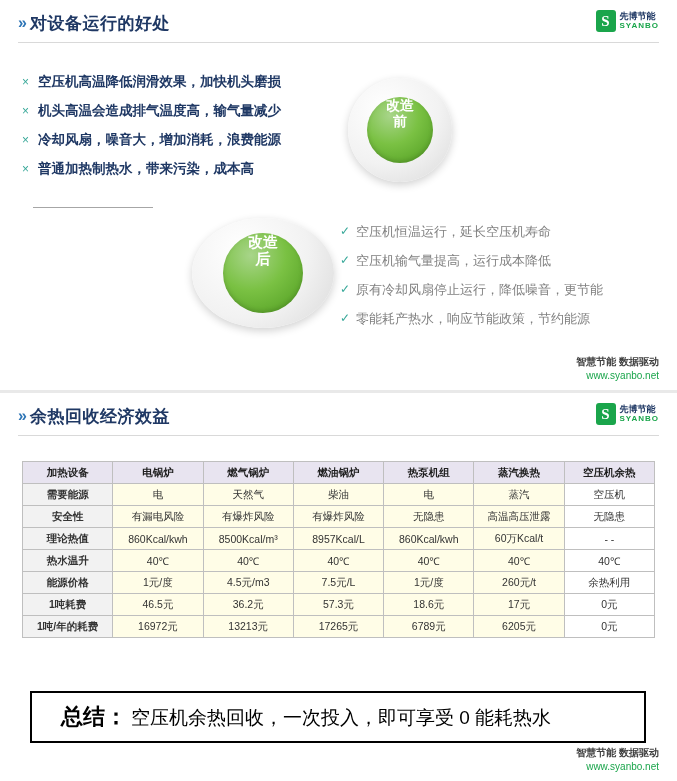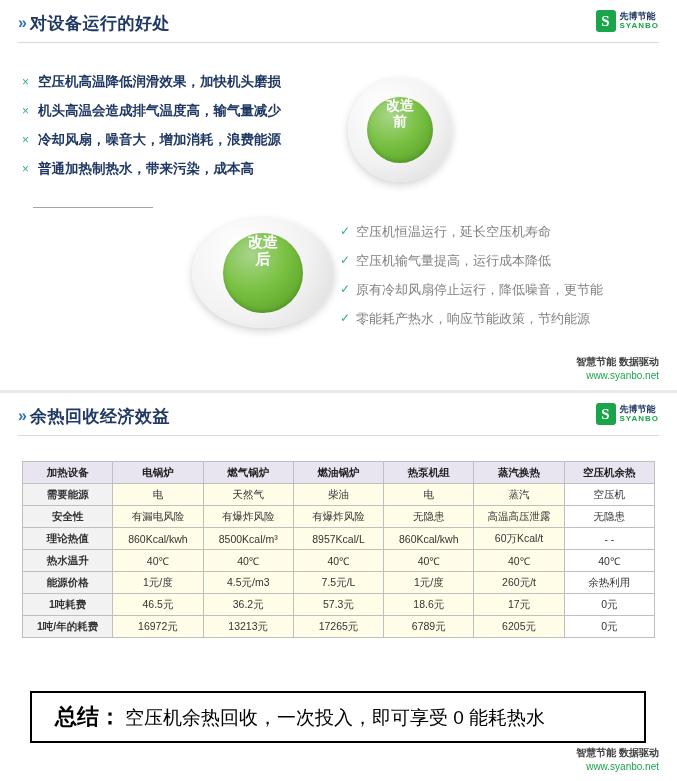--- a/index.html
+++ b/index.html
@@ -255,21 +255,21 @@
     background: #e8e4f0;
   }
 
   .summary-box {
     position: absolute;
     left: 30px;
     top: 298px;
     width: 616px;
     box-sizing: border-box;
     border: 2px solid #000;
-    padding: 9px 23px;
+    padding: 9px 29px;
     display: flex;
     align-items: baseline;
     background: #ffffff;
   }
   .summary-label {
     font-size: 22px;
     font-weight: bold;
     color: #000;
     white-space: nowrap;
   }

